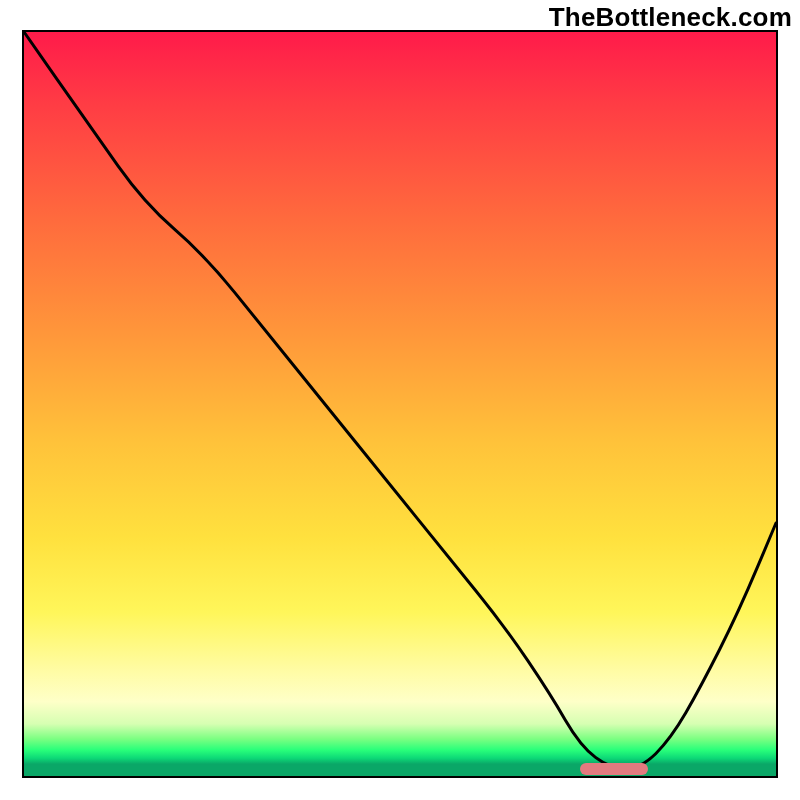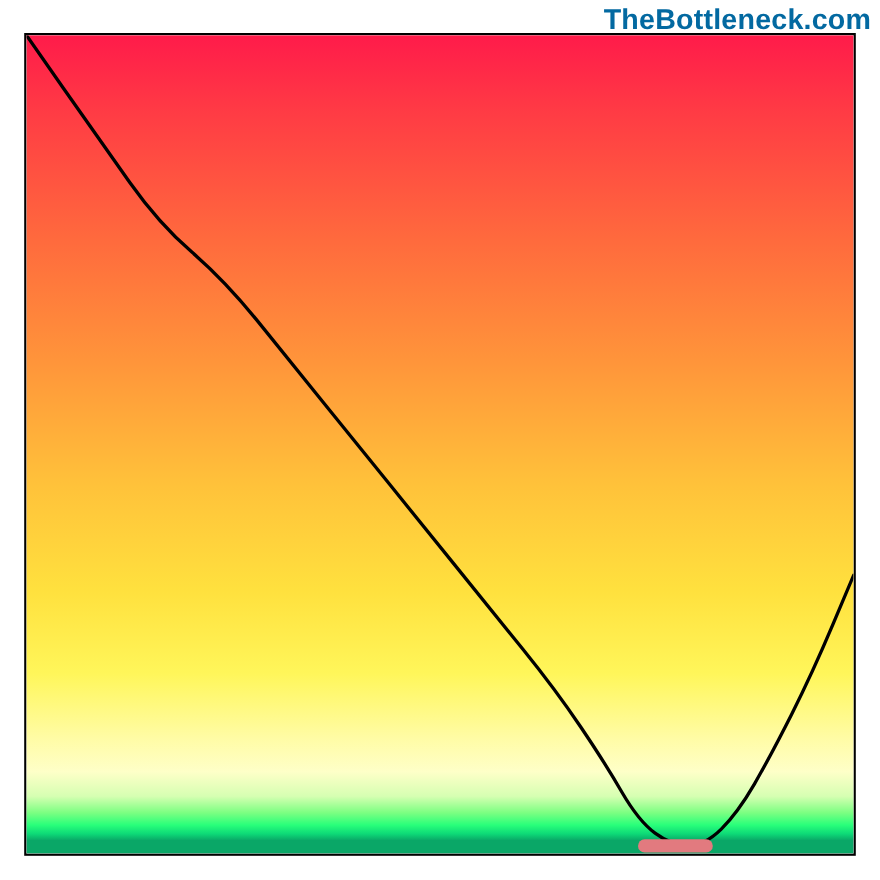--- a/index.html
+++ b/index.html
@@ -16,21 +16,21 @@
     width: 800px;
     height: 800px;
     box-sizing: border-box;
   }
   .watermark {
     position: absolute;
     top: 2px;
     right: 8px;
     font-size: 26px;
     font-weight: 600;
-    color: #0369a1;
+    color: #000000;
     letter-spacing: 0.2px;
     z-index: 30;
   }
   .plot {
     position: absolute;
     left: 22px;
     top: 30px;
     width: 756px;
     height: 748px;
     border: 2px solid #000000;

